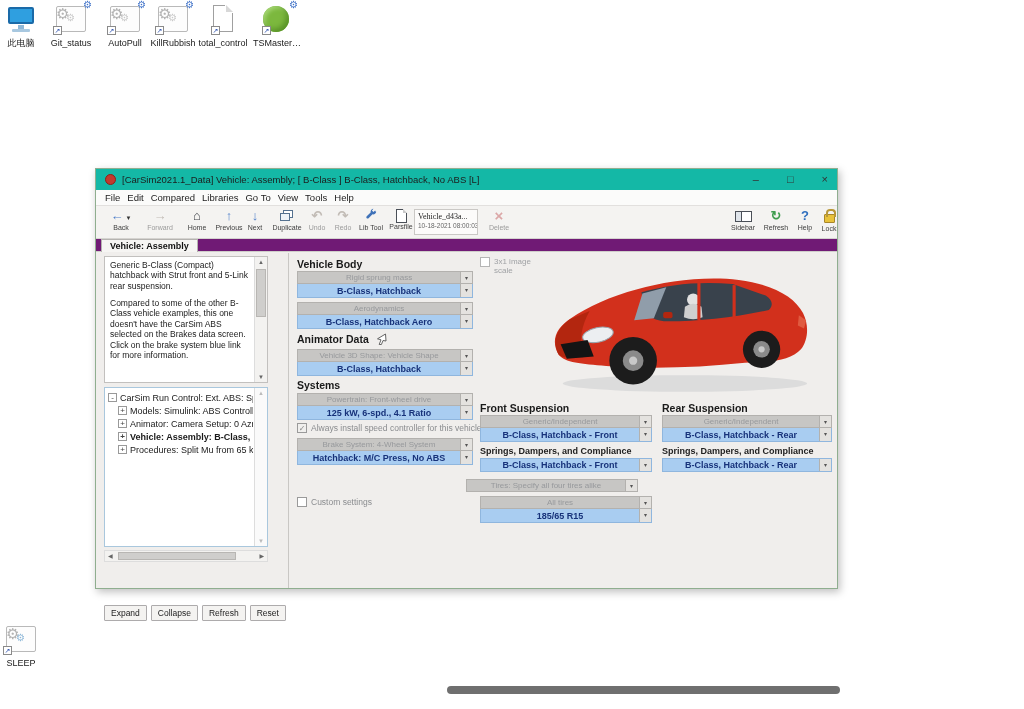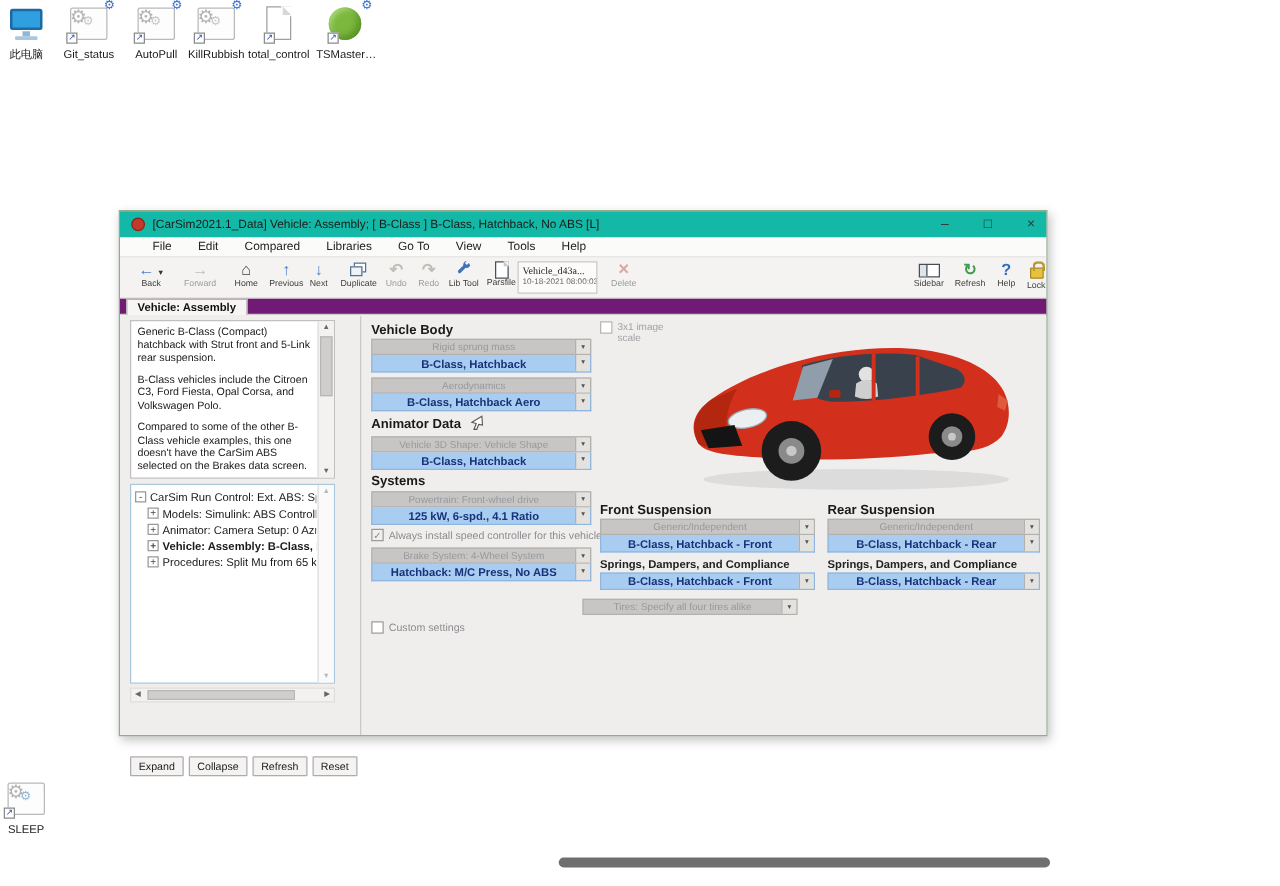--- a/index.html
+++ b/index.html
@@ -25,22 +25,22 @@
     background:#7cb83e; box-shadow:inset -3px -3px 5px #5a9428, inset 2px 2px 4px #a8d878; }
 
   
   .win { position:absolute; left:95px; top:168px; width:743px; height:421px; background:#f0eeec;
     border:1px solid #8fae8f; box-shadow:2px 3px 8px rgba(0,0,0,.25); }
   .titlebar { height:21px; background:#14b8a6; display:flex; align-items:center; padding:0 9px; gap:6px; }
   .app-icon { width:11px; height:11px; border-radius:50%; background:#c23a2e; border:1px solid #8e2218; flex:none; }
   .title-text { font-size:9.5px; color:#1c1c1c; flex:1; white-space:nowrap; overflow:hidden; }
   .win-ctl { font-size:11px; color:#333; margin-left:22px; line-height:1; }
 
-  .menubar { height:16px; background:#fbfbfa; border-bottom:1px solid #e2e0de; display:flex; gap:21px;
-    align-items:center; padding:0 26px; font-size:9.5px; color:#222; }
+  .menubar { height:16px; background:#fbfbfa; border-bottom:1px solid #e2e0de; display:flex; gap:7px;
+    align-items:center; padding:0 9px; font-size:9.5px; color:#222; }
 
   
   .toolbar { height:33px; background:#f4f3f1; border-bottom:1px solid #d5d3d0; position:relative; }
   .tbtn { position:absolute; top:2px; height:29px; display:flex; flex-direction:column; align-items:center; font-size:7px; color:#3d3d3d; }
   .tbtn .ic { height:16px; font-size:13px; line-height:16px; font-weight:bold; }
   .ic-blue { color:#4f7fc9; }
   .ic-gray { color:#c2bcb6; }
   .lbl-gray { color:#9b9b9b; }
   .backdrop-arrow { font-size:6px; color:#333; margin-left:2px; }
   .ic-dup { position:relative; width:14px; height:12px; margin-top:2px; }
@@ -285,21 +285,20 @@
   <div class="tabrow">
     <div class="tab">Vehicle: Assembly</div>
   </div>
 
   <div class="content">
 
     <div class="leftpanel">
       <div class="descbox">
         <div class="desc-text">
           <p>Generic B-Class (Compact) hatchback with Strut front and 5-Link rear suspension.</p>
-          <p>B-Class vehicles include the Citroen C3, Ford Fiesta, Opal Corsa, and Volkswagen Polo.</p>
           <p>Compared to some of the other B-Class vehicle examples, this one doesn't have the CarSim ABS selected on the Brakes data screen. Click on the brake system blue link for more information.</p>
 
         </div>
         <div class="vscroll">
           <span class="sarrow up">▲</span>
           <div class="vthumb" style="top:12px;height:48px"></div>
           <span class="sarrow dn">▼</span>
         </div>
       </div>
 
@@ -472,20 +471,30 @@
           <span class="mini-btn">▾</span>
         </div>
       </div>
 
       <div class="ddrow" style="left:176px;top:226px;width:172px">
         <div class="dd-link">
           <span class="t">Tires: Specify all four tires alike</span>
           <span class="mini-btn">▾</span>
         </div>
       </div>
+      <div class="ddpair" style="left:190px;top:243px;width:172px">
+        <div class="dd-link">
+          <span class="t">All tires</span>
+          <span class="mini-btn">▾</span>
+        </div>
+        <div class="dd-value">
+          <span class="t">185/65 R15</span>
+          <span class="mini-btn">▾</span>
+        </div>
+      </div>
 
       <div class="heading" style="left:372px;top:149px">Rear Suspension</div>
       <div class="ddpair" style="left:372px;top:162px;width:170px">
         <div class="dd-link">
           <span class="t">Generic/Independent</span>
           <span class="mini-btn">▾</span>
         </div>
         <div class="dd-value">
           <span class="t">B-Class, Hatchback - Rear</span>
           <span class="mini-btn">▾</span>

